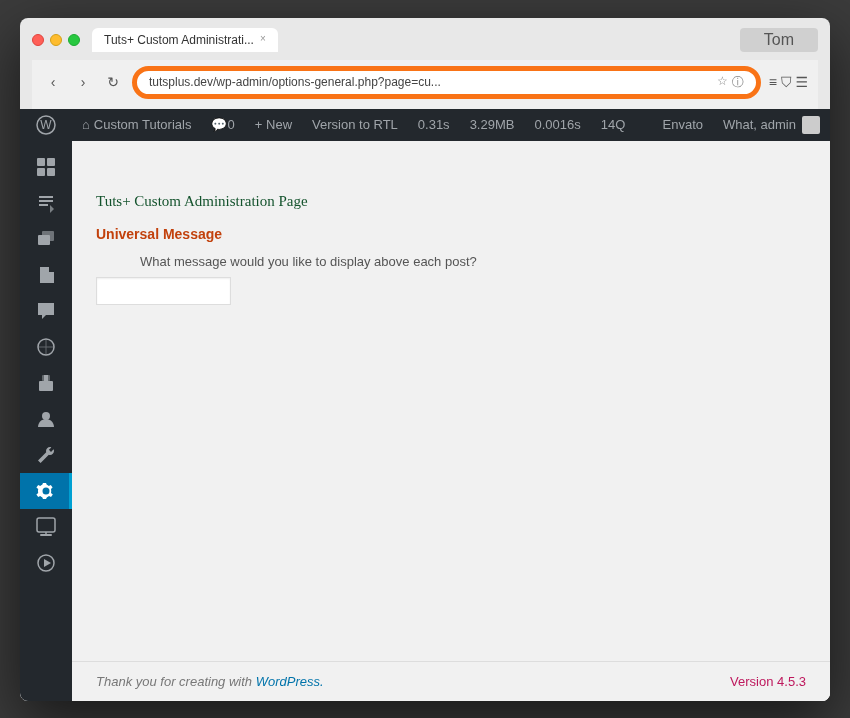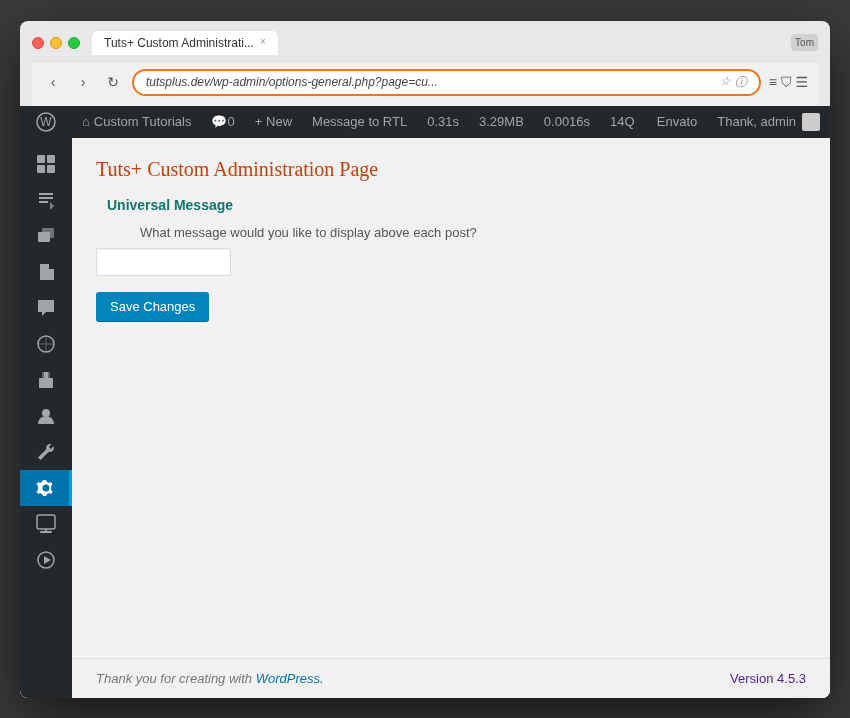--- a/index.html
+++ b/index.html
@@ -71,22 +71,22 @@
 
     .tab-close {
       color: #999;
       font-size: 10px;
       cursor: pointer;
     }
 
     .browser-profile {
       background: #d0d0d0;
       border-radius: 4px;
-      padding: 3px 4px;
-      font-size: 10px;
+      padding: 3px 24px;
+      font-size: 16px;
       color: #555;
       margin-left: auto;
     }
 
     .browser-addressbar {
       background: #f0f0f0;
       padding: 6px 10px 10px 10px;
       display: flex;
       align-items: center;
       gap: 8px;
@@ -100,29 +100,28 @@
       justify-content: center;
       color: #555;
       font-size: 14px;
       cursor: pointer;
       border-radius: 3px;
     }
 
     .address-bar {
       flex: 1;
       background: white;
-      border: 2px solid #f97316;
+      border: 5px solid #f97316;
       border-radius: 20px;
       padding: 3px 12px;
       font-size: 12px;
       color: #333;
       display: flex;
       align-items: center;
       gap: 6px;
-      font-style: italic;
     }
 
     .address-text {
       flex: 1;
       font-size: 12px;
       color: #444;
     }
 
     .address-icons {
       display: flex;
@@ -232,33 +231,33 @@
     }
 
     
     .wp-content {
       flex: 1;
       background: #f1f1f1;
       padding: 20px 24px;
     }
 
     .page-title {
-      font-size: 20px;
+      font-size: 15px;
       font-weight: 400;
-      color: #c2410c;
+      color: #14532d;
       margin-bottom: 16px;
       font-family: Georgia, "Times New Roman", serif;
+      margin-top: 32px;
     }
 
     .section-title {
       font-size: 14px;
       font-weight: 600;
-      color: #0f766e;
+      color: #c2410c;
       margin-bottom: 12px;
-      margin-left: 11px;
     }
 
     .field-label {
       font-size: 13px;
       color: #555;
       margin-bottom: 8px;
       margin-left: 44px;
     }
 
     .text-input {
@@ -302,21 +301,21 @@
       font-style: italic;
     }
 
     .footer-left a {
       color: #0073aa;
       text-decoration: none;
     }
 
     .footer-right {
       font-size: 13px;
-      color: #4c1d95;
+      color: #be185d;
     }
 
     .browser-content {
       background: white;
     }
   </style>
 </head>
 <body>
 
 <div class="browser-window">
@@ -370,41 +369,41 @@
           <span>Custom Tutorials</span>
         </div>
         <div class="admin-bar-item">
           <span>💬</span>
           <span>0</span>
         </div>
         <div class="admin-bar-item">
           <span>+ New</span>
         </div>
         <div class="admin-bar-item">
-          <span>Message to RTL</span>
+          <span>Version to RTL</span>
         </div>
         <div class="admin-bar-item">
           <span>0.31s</span>
         </div>
         <div class="admin-bar-item">
           <span>3.29MB</span>
         </div>
         <div class="admin-bar-item">
           <span>0.0016s</span>
         </div>
         <div class="admin-bar-item">
           <span>14Q</span>
         </div>
       </div>
       <div class="admin-bar-right">
         <div class="admin-bar-item">
           <span>Envato</span>
         </div>
         <div class="admin-bar-item">
-          <span>Thank, admin</span>
+          <span>What, admin</span>
           <span style="width:18px;height:18px;background:#ccc;border-radius:2px;display:inline-block;margin-left:6px;"></span>
         </div>
       </div>
     </div>
 
     <div class="wp-layout">
 
       <div class="wp-sidebar">
         <div class="sidebar-icon">
           <svg width="22" height="22" viewBox="0 0 22 22" fill="#a0a5aa">
@@ -481,23 +480,20 @@
           </svg>
         </div>
       </div>
 
       <div style="flex:1; display:flex; flex-direction:column;">
         <div class="wp-content">
           <h1 class="page-title">Tuts+ Custom Administration Page</h1>
           <h2 class="section-title">Universal Message</h2>
           <p class="field-label">What message would you like to display above each post?</p>
           <input class="text-input" type="text" value="" style="">
-          <button class="save-button">
-            <span>Save Changes</span>
-          </button>
         </div>
 
         <div style="flex:1; background:#f1f1f1; min-height:280px;"></div>
 
         <div class="wp-footer">
           <div class="footer-left">
             <span>Thank you for creating with </span>
             <a href="#">
               <span>WordPress.</span>
             </a>

